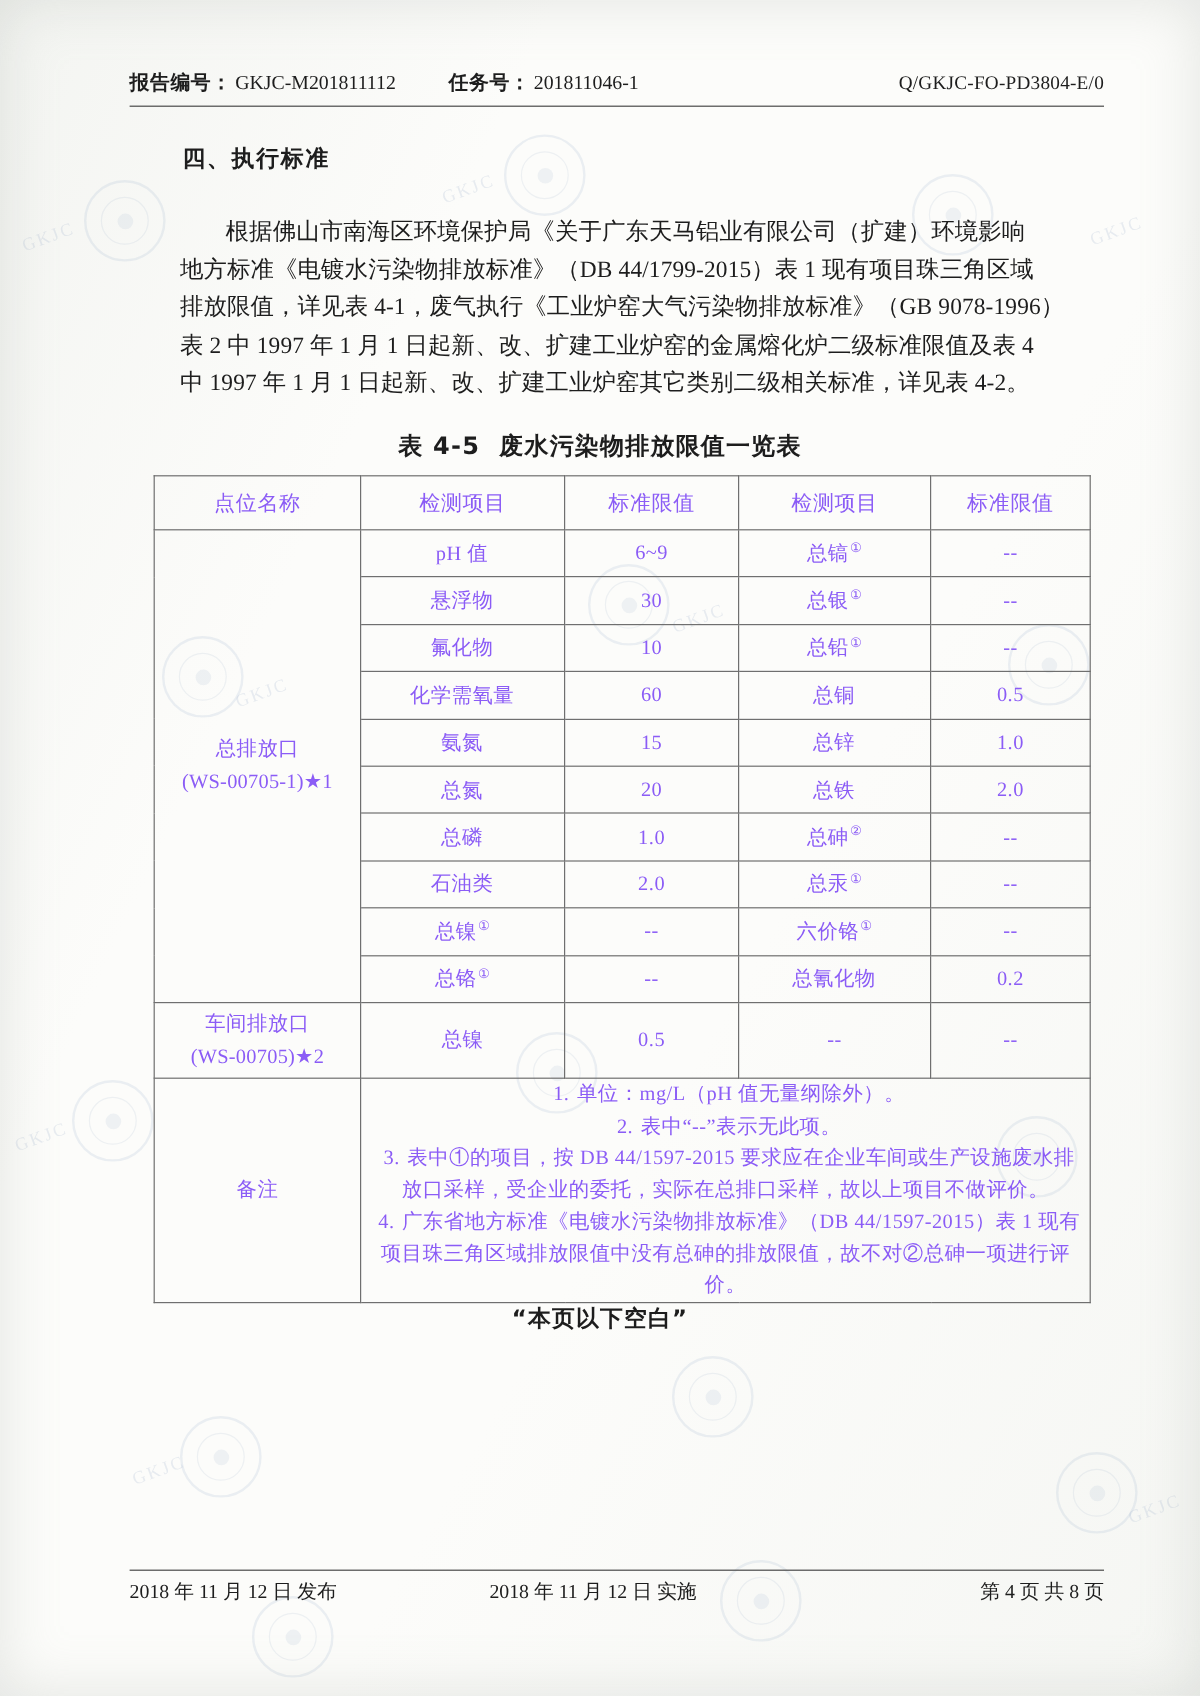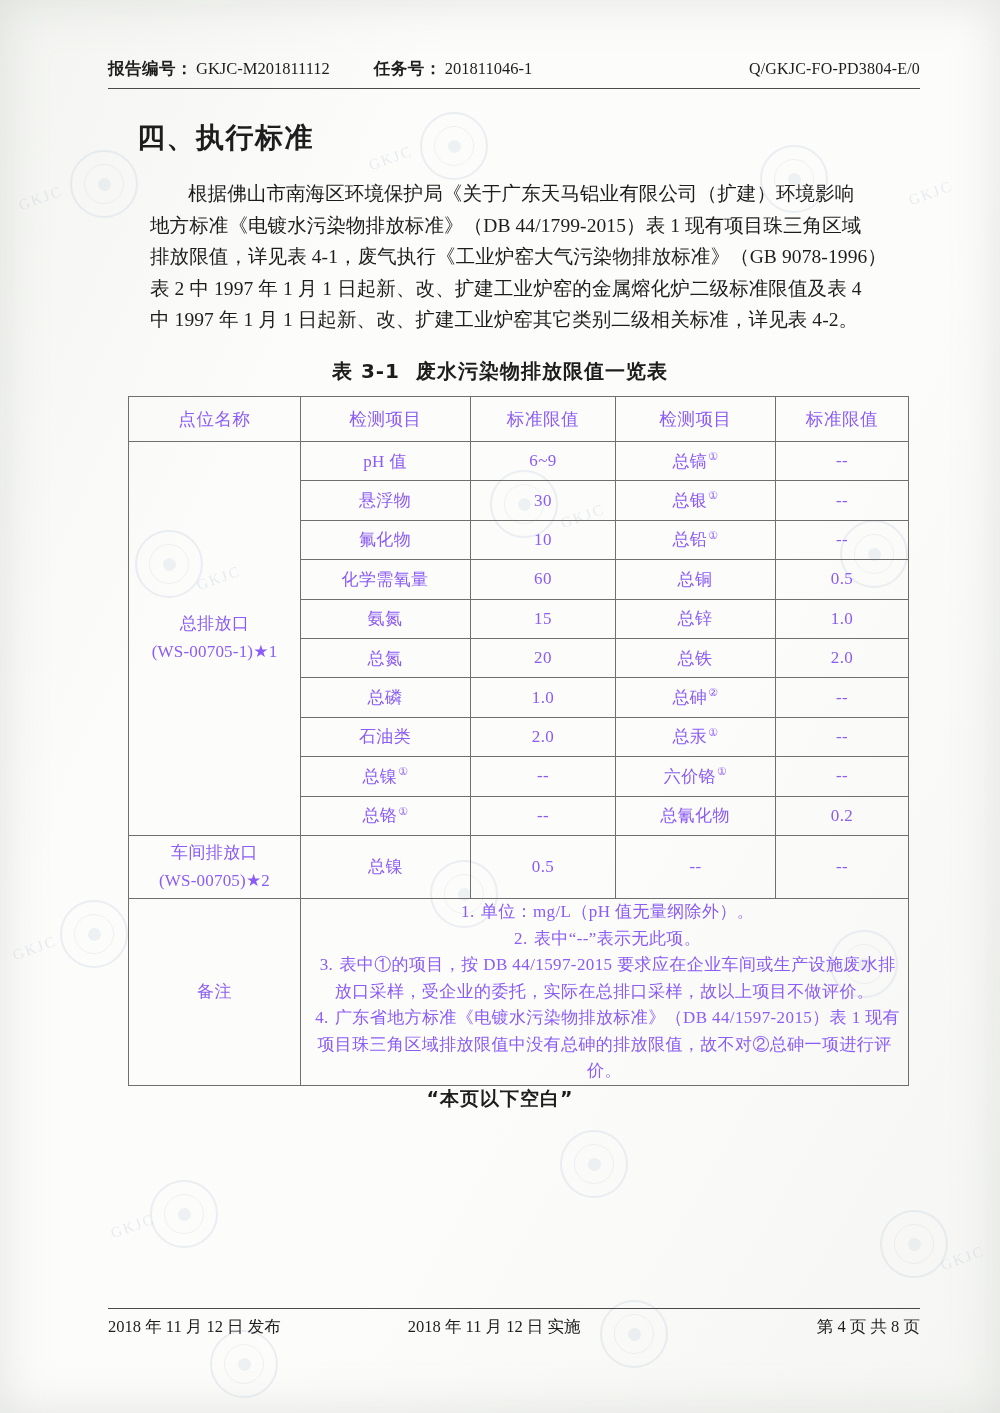--- a/index.html
+++ b/index.html
@@ -102,23 +102,23 @@
     left: 108px;
     top: 88px;
     width: 812px;
     height: 0;
     border-top: 1.6px solid #4a4a4a;
   }
 
   
   .section-title {
     position: absolute;
-    left: 137px;
+    left: 152px;
     top: 119px;
-    font-size: 28px;
+    font-size: 19px;
     font-weight: 700;
     letter-spacing: 1.5px;
     font-family: "DejaVu Sans", "Liberation Sans", sans-serif;
   }
 
   
   .body-para {
     position: absolute;
     left: 150px;
     top: 178px;
@@ -295,21 +295,21 @@
 
   <div class="body-para">
     <span class="ln indent">根据佛山市南海区环境保护局《关于广东天马铝业有限公司（扩建）环境影响</span>
     <span class="ln">地方标准《电镀水污染物排放标准》（DB 44/1799-2015）表 1 现有项目珠三角区域</span>
     <span class="ln">排放限值，详见表 4-1，废气执行《工业炉窑大气污染物排放标准》（GB 9078-1996）</span>
     <span class="ln">表 2 中 1997 年 1 月 1 日起新、改、扩建工业炉窑的金属熔化炉二级标准限值及表 4</span>
     <span class="ln">中 1997 年 1 月 1 日起新、改、扩建工业炉窑其它类别二级相关标准，详见表 4-2。</span>
   </div>
 
   <div class="table-caption">
-    <span>表 3-1</span><span class="gap"></span><span>废水污染物排放限值一览表</span>
+    <span>表 4-5</span><span class="gap"></span><span>废水污染物排放限值一览表</span>
   </div>
 
   <div class="tbl-wrap">
     <table class="main">
       <colgroup>
         <col style="width:172px">
         <col style="width:170px">
         <col style="width:145px">
         <col style="width:160px">
         <col style="width:133px">

